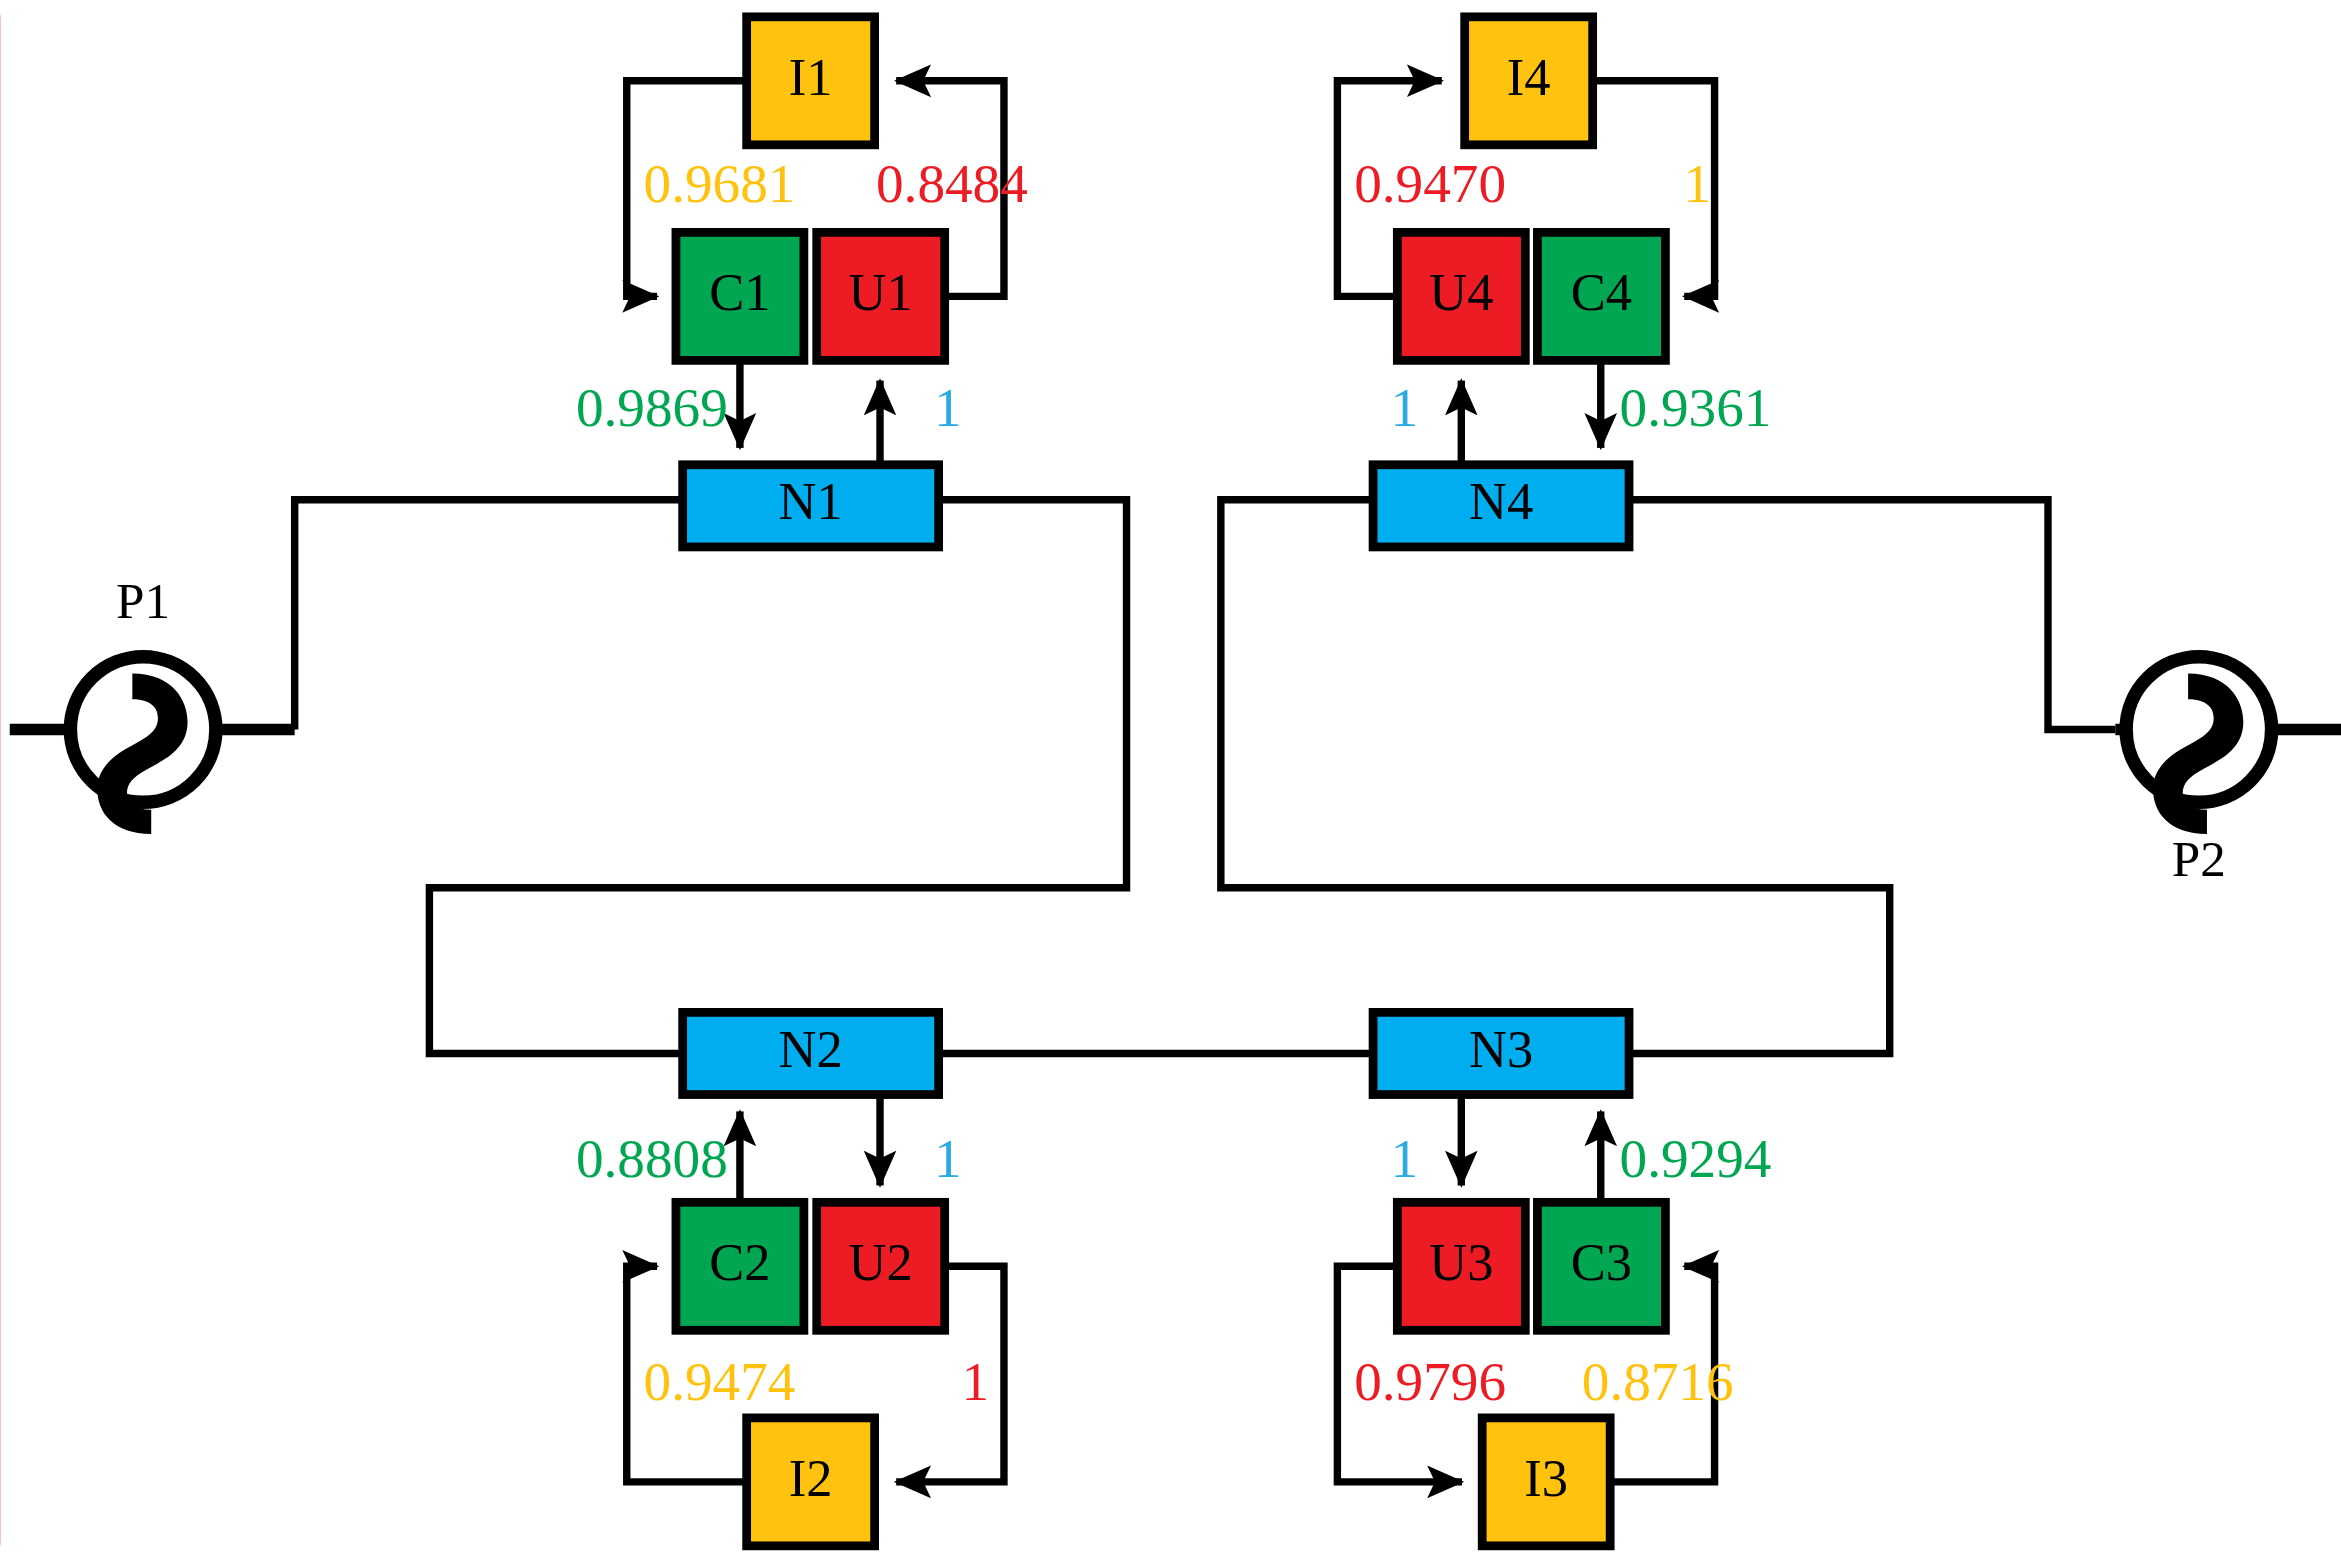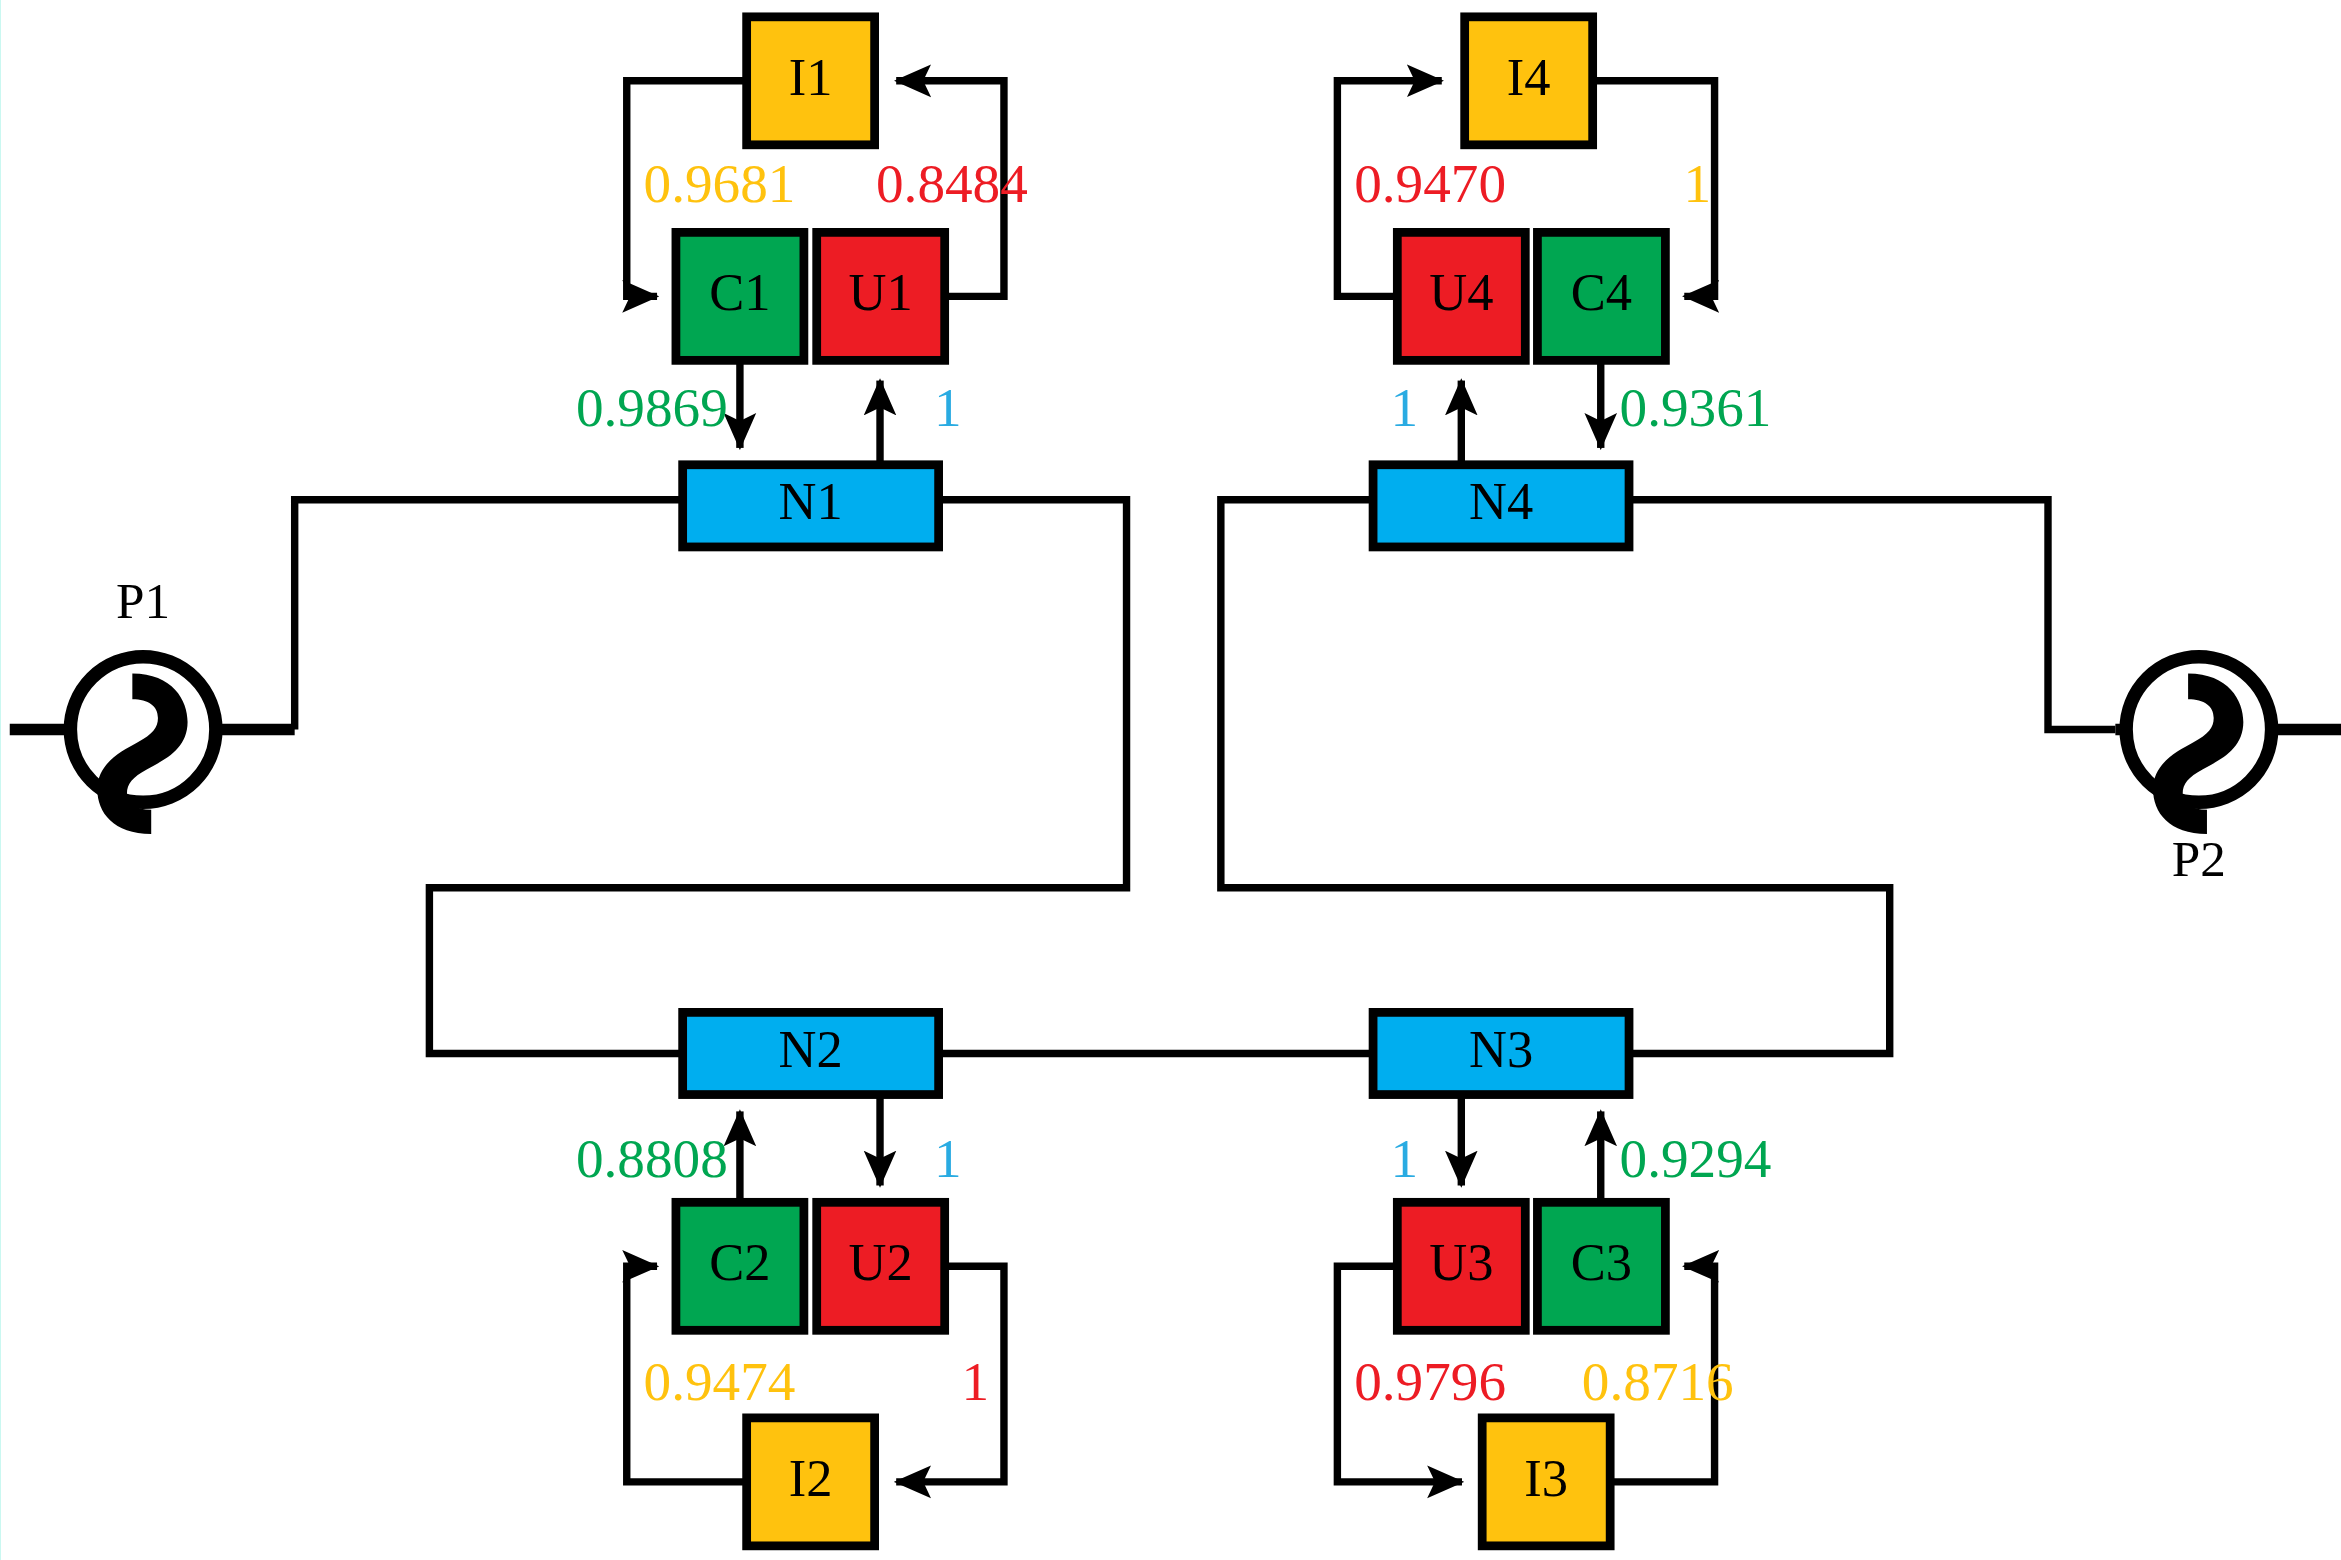--- a/index.html
+++ b/index.html
@@ -7,21 +7,22 @@
     padding: 0;
     background: #ffffff;
   }
   body {
     font-family: "Liberation Serif", serif;
   }
   #diagram-root {
     position: relative;
     width: 2342px;
     height: 1560px;
-    background: #5eead4;
+    background: #ef4444;
+    border-radius: 19px;
   }
   svg.diagram {
     display: block;
     width: 2342px;
     height: 1560px;
   }
   .wire {
     stroke: #000000;
     stroke-width: 11;
     fill: none;

